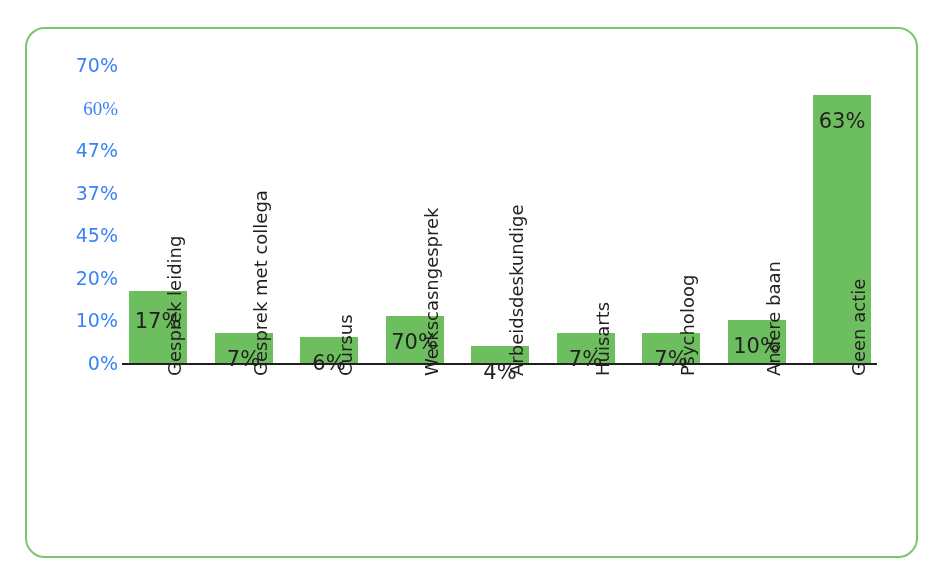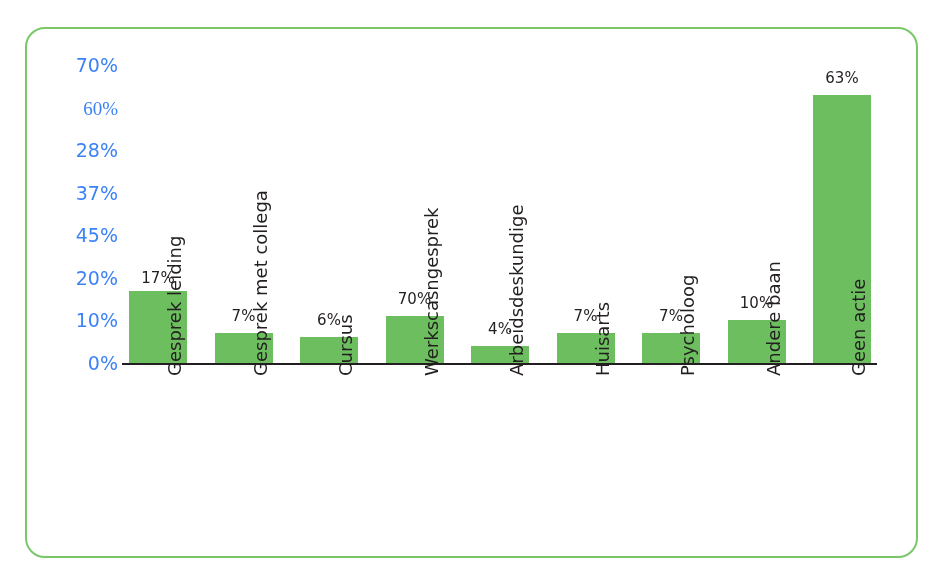--- a/index.html
+++ b/index.html
@@ -85,24 +85,25 @@
     width: 58px;
     background: #6cbe5e;
     bottom: 0;
   }
 
   .bar-value {
     position: absolute;
     left: 0;
     width: 58px;
     text-align: center;
-    font-size: 15px;
+    font-size: 21px;
     color: #231f20;
     line-height: 1;
     white-space: nowrap;
+    margin-top: 40px;
   }
 
   .cat-label {
     position: absolute;
     font-size: 18px;
     color: #231f20;
     line-height: 1;
     white-space: nowrap;
     transform-origin: left top;
     transform: rotate(-90deg);
@@ -116,21 +117,21 @@
   <div class="frame"></div>
 
   <div class="plot">
 
     <div class="y-axis-labels">
         <div class="y-tick" style="top: 363px;">0%</div>
         <div class="y-tick" style="top: 320.429px;">10%</div>
         <div class="y-tick" style="top: 277.857px;">20%</div>
         <div class="y-tick" style="top: 235.286px;">45%</div>
         <div class="y-tick" style="top: 192.714px;">37%</div>
-        <div class="y-tick" style="top: 150.143px;">28%</div>
+        <div class="y-tick" style="top: 150.143px;">47%</div>
         <div class="y-tick" style="top: 107.571px; font-family: Liberation Serif, serif;">60%</div>
         <div class="y-tick" style="top: 65px;">70%</div>
       </div>
 
     <div class="axis-line"></div>
 
     <div class="bars-layer">
         <div class="bar" style="position: absolute; left: 129px; top: 290.629px; height: 72.3714px; width: 58px; background: rgb(108, 190, 94);"></div>
         <div class="bar-value" style="left: 129px; top: 271px;">17%</div>
         <div class="cat-label" style="left: 166px; top: 376px;">Gesprek leiding</div>

